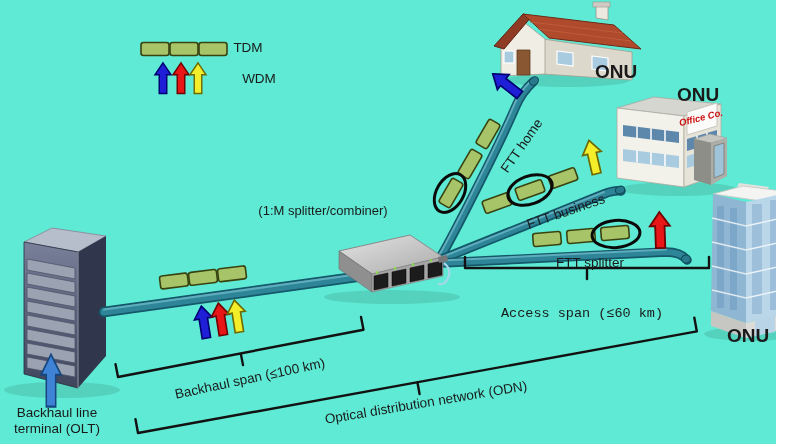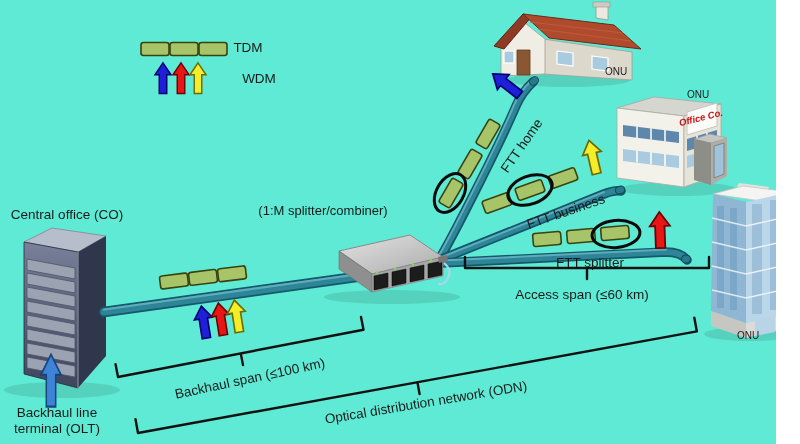--- a/index.html
+++ b/index.html
@@ -5,21 +5,21 @@
   html,body{margin:0;padding:0;background:#ffffff;}
   #stage{
     position:relative;width:776px;height:444px;background:#5eead4;overflow:hidden;
     font-family:"Liberation Sans",sans-serif;color:#1a1a1a;
   }
   #stage svg{position:absolute;left:0;top:0;}
   .lbl{
     position:absolute;white-space:nowrap;color:#1a1a1a;
     transform:translate(-50%,-50%);font-size:13.5px;line-height:16px;text-align:center;
   }
-  .lbl.big{font-size:10px;}
+  .lbl.big{font-size:19px;font-weight:bold;}
   .rot-home{transform:translate(-50%,-50%) rotate(-55deg);}
   .rot-business{transform:translate(-50%,-50%) rotate(-19deg);}
   .rot-backhaul{transform:translate(-50%,-50%) rotate(-12deg);}
   .rot-odn{transform:translate(-50%,-50%) rotate(-9.5deg);}
   .sign{
     color:#cc1111;font-weight:bold;font-style:italic;font-size:9.5px;
     transform:translate(-50%,-50%) rotate(-14deg);
   }
 </style>
 </head>
@@ -219,35 +219,34 @@
   <g fill="none" stroke="#121212" stroke-width="2.4" stroke-linecap="round" stroke-linejoin="round">
     <path d="M0,-13 L0,0 L250,0 L250,-13 M125,0 L125,12" transform="translate(118,377) rotate(-10.9)"></path>
     <path d="M0,-11 L0,0 L244,0 L244,-11 M122,0 L122,11" transform="translate(465,268)"></path>
     <path d="M0,-14 L0,0 L568,0 L568,-14 M284,0 L284,12" transform="translate(138,433) rotate(-10.3)"></path>
   </g>
 </svg>
 
 <div class="lbl" style="left:248px;top:48px;">TDM</div>
 <div class="lbl" style="left:251px;top:79px;margin-left:8px;">WDM</div>
 
-<div class="lbl" style="left:67px;top:215px;">Central office (CO)</div>
 <div class="lbl" style="left:57px;top:421px;">
   <div>Backhaul line</div>
   <div>terminal (OLT)</div>
 </div>
 
 <div class="lbl" style="left:323px;top:211px;font-size:13px;">
   <div>(1:M splitter/combiner)</div>
 </div>
 
 <div class="lbl rot-home" style="left:522px;top:146px;">FTT home</div>
 <div class="lbl rot-business" style="left:566px;top:212px;">FTT business</div>
 <div class="lbl" style="left:590px;top:263px;">FTT splitter</div>
 
-<div class="lbl" style="left:582px;top:295px;">Access span (≤60 km)</div>
+<div class="lbl" style="left:582px;top:314px;font-family:Liberation Mono, monospace;">Access span (≤60 km)</div>
 <div class="lbl rot-backhaul" style="left:250px;top:379px;">Backhaul span (≤100 km)</div>
 <div class="lbl rot-odn" style="left:426px;top:403px;">Optical distribution network (ODN)</div>
 
 <div class="lbl big" style="left:616px;top:72px;">ONU</div>
 <div class="lbl big" style="left:698px;top:95px;">ONU</div>
 <div class="lbl big" style="left:748px;top:336px;">ONU</div>
 
 <div class="lbl sign" style="left:701px;top:118px;">Office Co.</div>
 
 </div>

